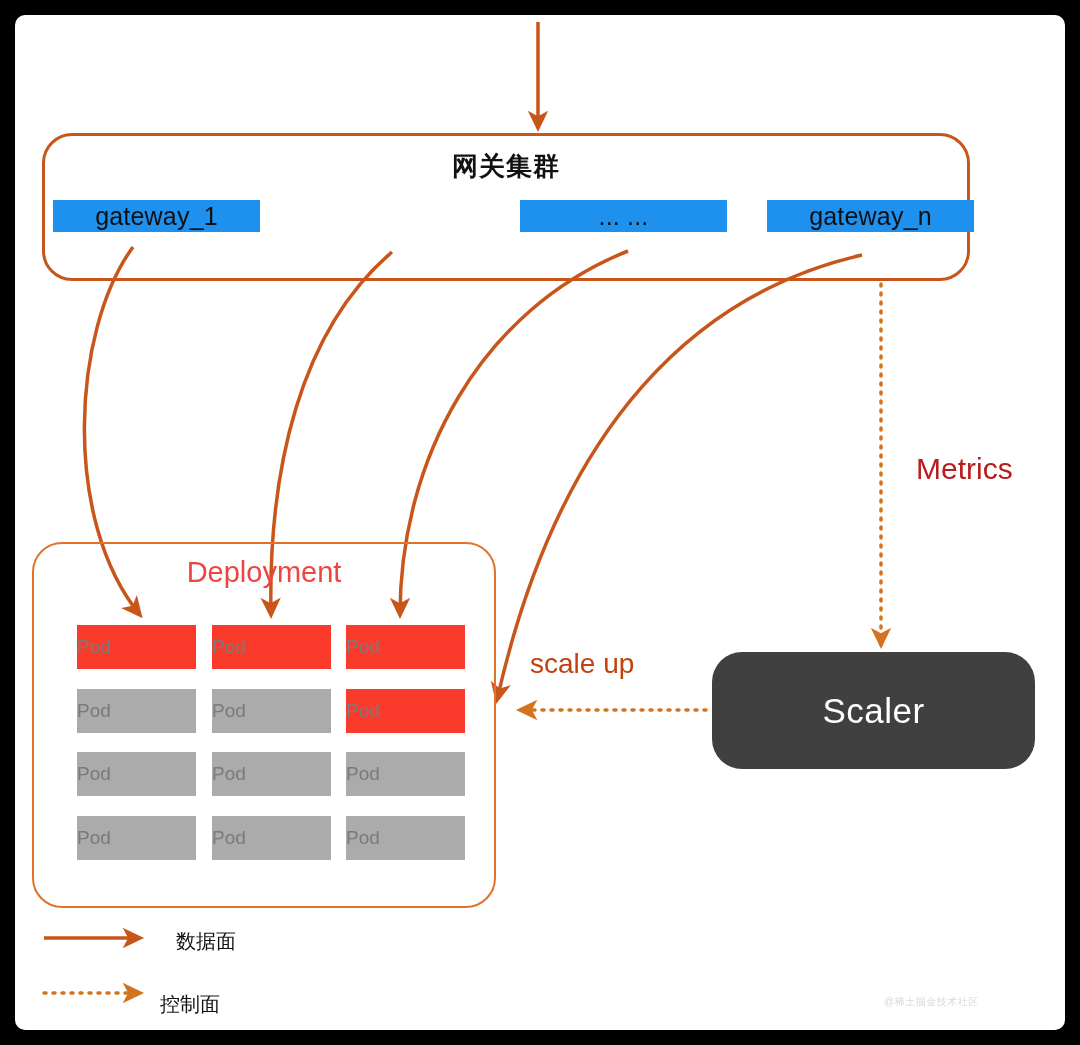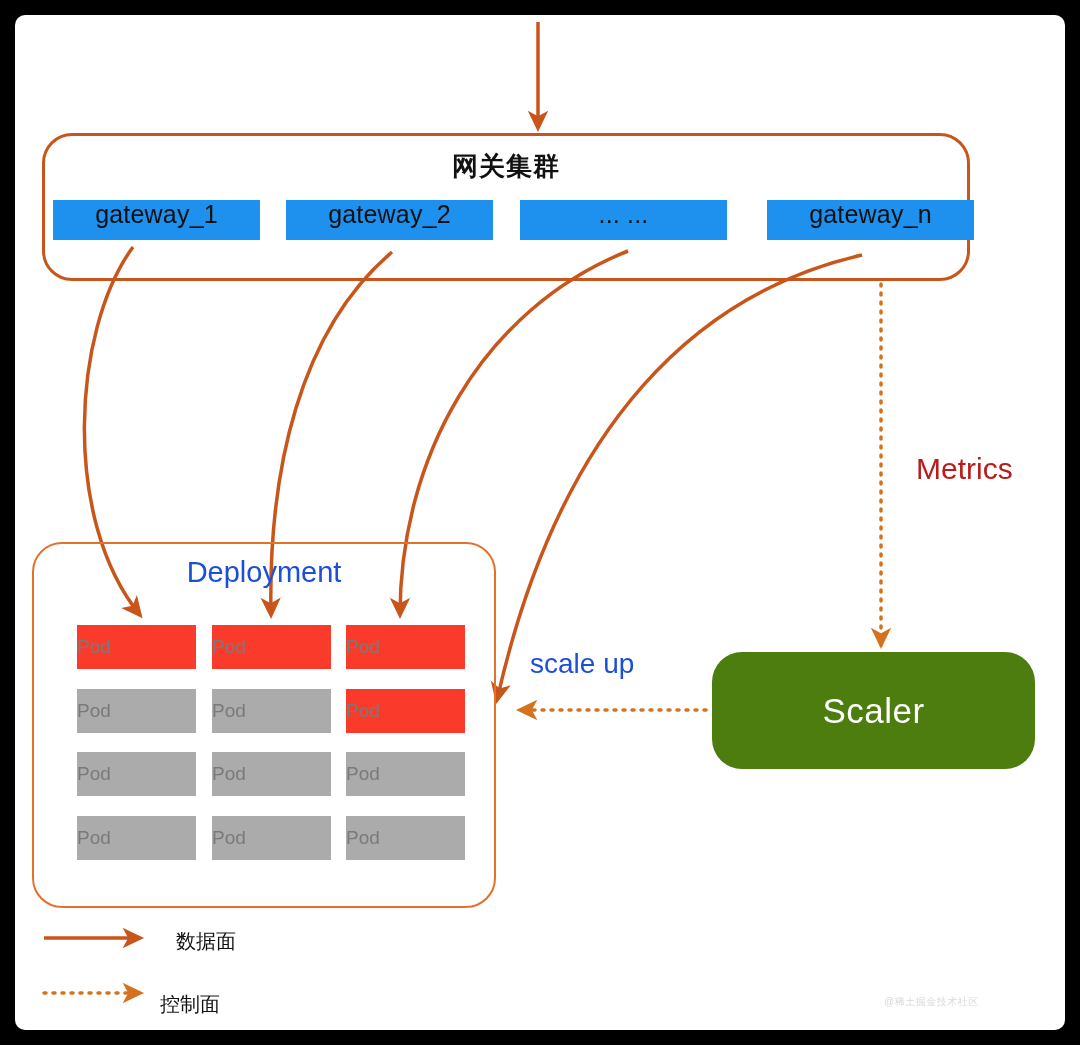--- a/index.html
+++ b/index.html
@@ -46,23 +46,24 @@
     left: 0; right: 0; top: 13px;
     text-align: center;
     font-size: 26px;
     font-weight: bold;
     color: #111111;
     letter-spacing: 1px;
   }
   .gw-box {
     position: absolute;
     top: 64px;
-    height: 40px;
+    height: 32px;
     background: #1E90EE;
     display: flex;
+    align-items: center;
     justify-content: center;
     color: #101010;
     font-size: 25px;
     letter-spacing: .2px;
   }
   .gw-1 { left: 8px;   width: 207px; }
   .gw-2 { left: 241px; width: 207px; }
   .gw-3 { left: 475px; width: 207px; }
   .gw-4 { left: 710px; width: 207px; margin-left: 12px; }
 
@@ -71,61 +72,61 @@
     left: 32px; top: 542px;
     width: 464px; height: 366px;
     border: 2px solid #E2722A;
     box-sizing: border-box;
   }
   #deployment-title {
     position: absolute;
     left: 0; right: 0; top: 12px;
     text-align: center;
     font-size: 29px;
-    color: #1d4ed8;
+    color: #ef4444;
     font-weight: 400;
   }
   .pod {
     position: absolute;
     width: 119px;
     height: 44px;
     display: flex;
     align-items: center;
     justify-content: flex-start;
     font-size: 19px;
     color: #7a7a7a;
   }
   .pod.idle   { background: #ABABAB; }
   .pod.active { background: #FA3B2B; }
 
   
   #scaler-box {
     left: 712px; top: 652px;
     width: 323px; height: 117px;
-    background: #4d7c0f;
+    background: #404040;
     display: flex;
     align-items: center;
     justify-content: center;
   }
   #scaler-label {
     color: #ffffff;
     font-size: 35px;
     letter-spacing: .5px;
   }
 
   
   #metrics-label {
     left: 916px; top: 452px;
     font-size: 30px;
     color: #b91c1c;
   }
   #scaleup-label {
     left: 530px; top: 648px;
     font-size: 28px;
-    color: #1d4ed8;
+    color: #c2410c;
   }
 
   
   .legend-label {
     position: absolute;
     font-size: 20px;
     color: #111111;
     font-weight: 500;
   }
   #legend-dataplane-label    { left: 160px; top: 928px; margin-left: 16px; }
@@ -182,23 +183,20 @@
 
       <path d="M 44 993 L 140 993" stroke="#D4731F" stroke-width="3.5" fill="none" stroke-dasharray="2 7" stroke-linecap="round" marker-end="url(#arrowDot)"></path>
     </svg>
 
     <div class="abs" id="gateway-cluster">
       <div id="gateway-cluster-title">网关集群</div>
 
       <div class="gw-box gw-1">
         <span>gateway_1</span>
       </div>
-      <div class="gw-box gw-2">
-        <span>gateway_2</span>
-      </div>
       <div class="gw-box gw-3">
         <span>... ...</span>
       </div>
       <div class="gw-box gw-4">
         <span>gateway_n</span>
       </div>
     </div>
 
     <div class="abs" id="deployment-box">
       <div id="deployment-title">Deployment</div>

